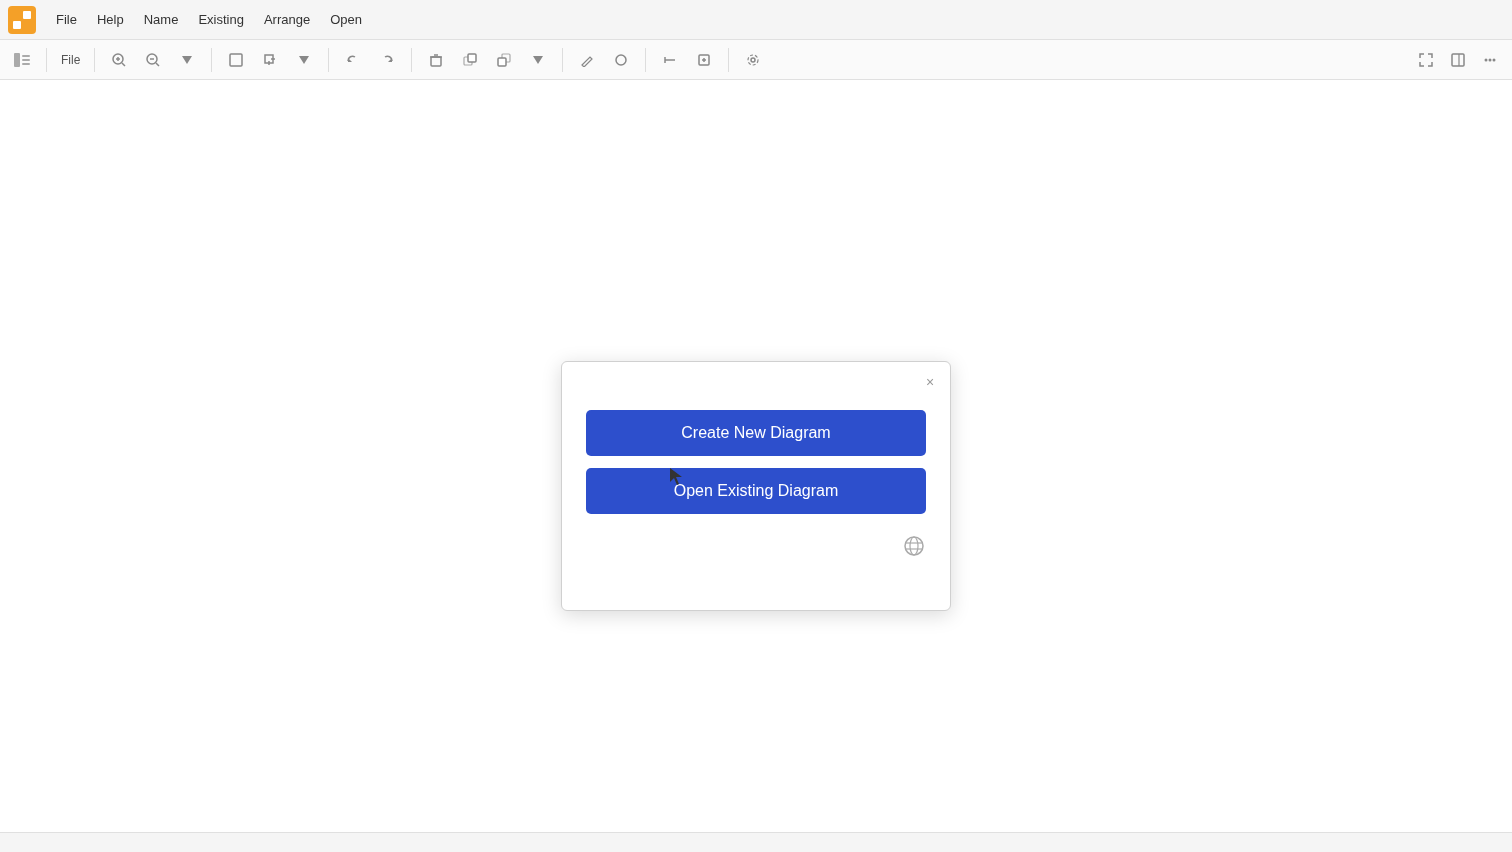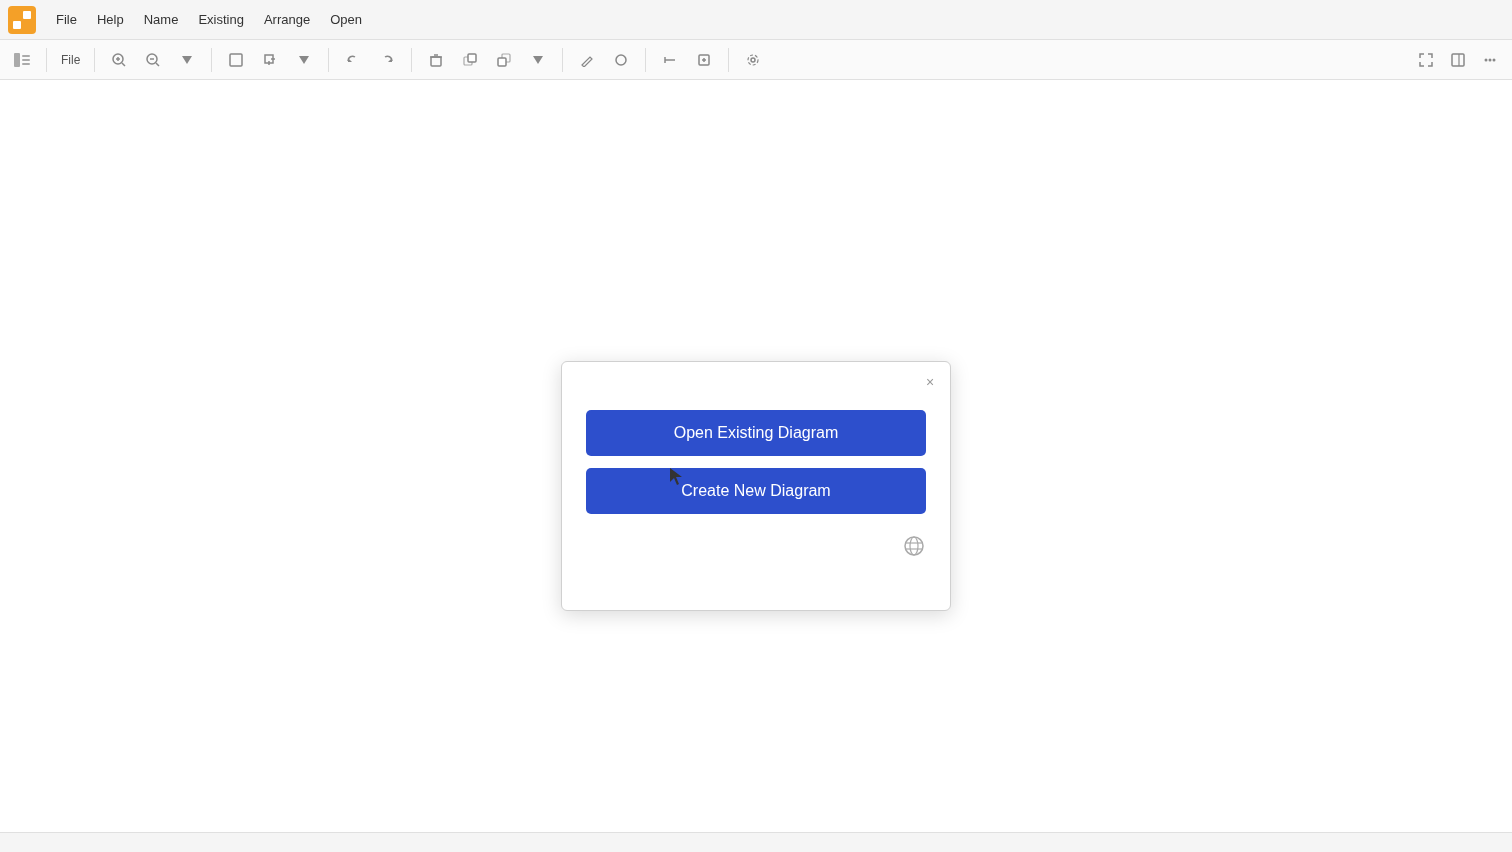--- a/index.html
+++ b/index.html
@@ -381,23 +381,23 @@
   </div>
 </div>
 
 <div class="canvas-area">
 
   <div class="modal-overlay">
     <div class="modal-dialog">
 
       <div class="modal-close">×</div>
 
+      <button class="modal-btn">Create New Diagram</button>
+
       <button class="modal-btn">Open Existing Diagram</button>
-
-      <button class="modal-btn">Create New Diagram</button>
 
       <div class="modal-footer">
         <div class="globe-icon" title="Language settings">
           <svg width="24" height="24" viewBox="0 0 24 24" fill="none">
             <circle cx="12" cy="12" r="9" stroke="#aaa" stroke-width="1.5"></circle>
             <ellipse cx="12" cy="12" rx="4" ry="9" stroke="#aaa" stroke-width="1.2"></ellipse>
             <line x1="3" y1="9" x2="21" y2="9" stroke="#aaa" stroke-width="1.2"></line>
             <line x1="3" y1="15" x2="21" y2="15" stroke="#aaa" stroke-width="1.2"></line>
           </svg>
         </div>

